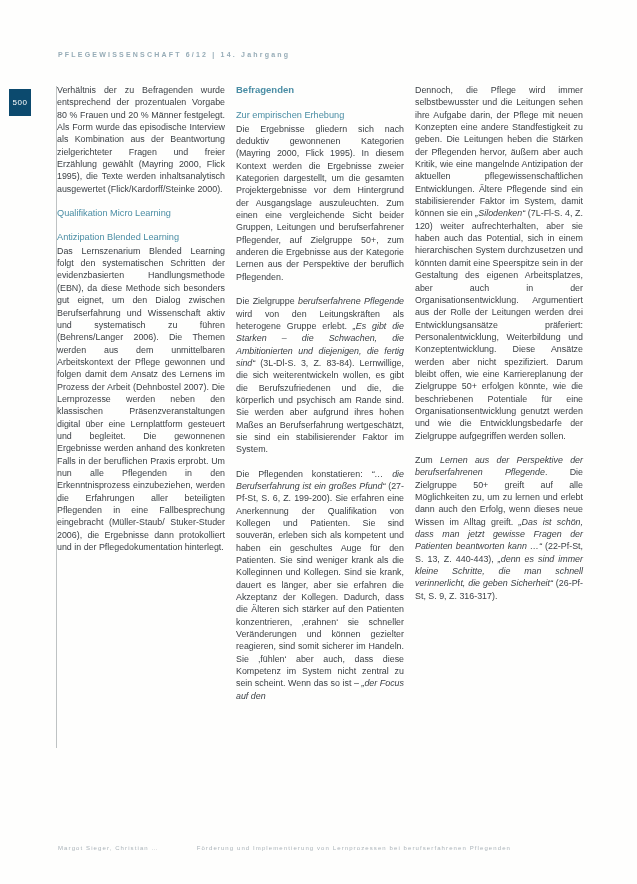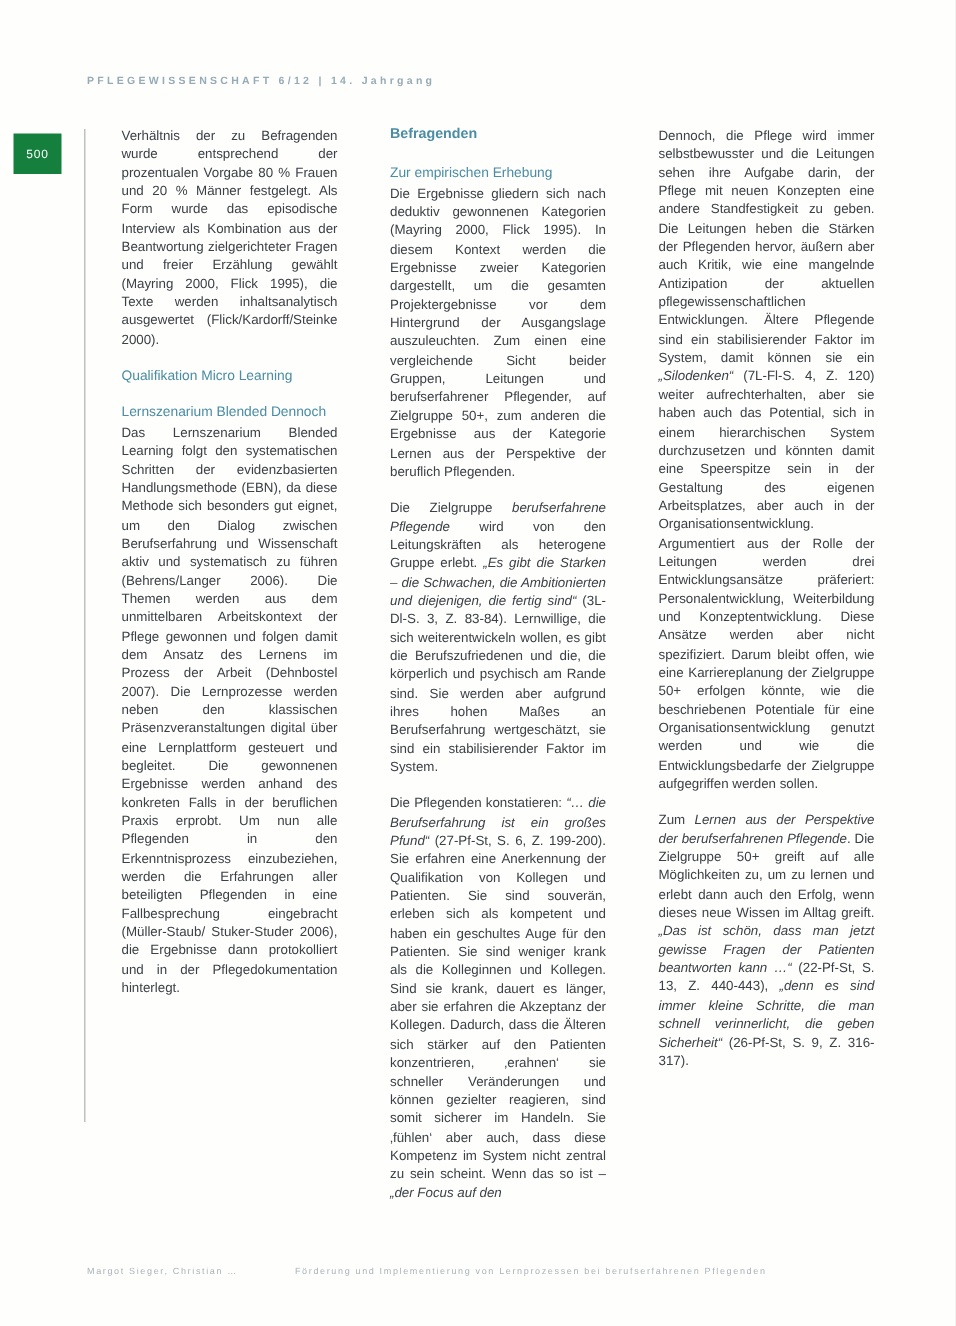--- a/index.html
+++ b/index.html
@@ -8,38 +8,37 @@
     background:#fefefd;
     font-family:"Liberation Sans", sans-serif;
     overflow:hidden;
   }
   .journal-header {
     position:absolute; left:58px; top:51px;
     font-size:7px; font-weight:bold; letter-spacing:2.2px;
     color:#95abb6;
   }
   .page-badge {
-    position:absolute; left:9px; top:89px; width:32px; height:27px;
-    background:#15803d; color:#ffffff;
+    position:absolute; left:9px; top:89px; width:22px; height:27px;
+    background:#0c4a6e; color:#ffffff;
     display:flex; align-items:center; justify-content:center;
     font-size:8px; letter-spacing:.5px;
   }
   .gutter-line {
     position:absolute; left:56px; top:86px; width:1px; height:662px;
     background:#7d858a; opacity:.5;
   }
   .columns {
     position:absolute; left:57px; top:84px; width:526px;
     display:flex; gap:11px;
   }
   .col {
     width:168px; color:#3c4146;
     font-size:8.9px; line-height:12.35px;
     text-align:justify;
-    margin-left:24px;
   }
   .col > :first-child { margin-top:0; }
   .col p { margin:0 0 12px 0; }
   .h-title {
     color:#4a8da4; font-weight:bold; font-size:9.5px;
     margin:12px 0 13px 0;
   }
   .h {
     color:#4a8da4; font-size:9.2px;
     margin:12px 0 1px 0;
@@ -61,21 +60,21 @@
   <div class="page-badge">
     <span>500</span>
   </div>
 
   <div class="gutter-line"></div>
 
   <div class="columns">
     <div class="col">
         <p><span>Verhältnis der zu Befragenden wurde entsprechend der prozentualen Vorgabe 80 % Frauen und 20 % Männer festgelegt. Als Form wurde das episodische Interview als Kombination aus der Beantwortung zielgerichteter Fragen und freier Erzählung gewählt (Mayring 2000, Flick 1995), die Texte werden inhaltsanalytisch ausgewertet (Flick/Kardorff/Steinke 2000).</span></p>
         <div class="h"><span>Qualifikation Micro Learning</span></div>
-        <div class="h"><span>Lernszenarium Blended Dennoch</span></div>
+        <div class="h"><span>Antizipation Blended Learning</span></div>
         <p><span>Das Lernszenarium Blended Learning folgt den systematischen Schritten der evidenzbasierten Handlungsmethode (EBN), da diese Methode sich besonders gut eignet, um den Dialog zwischen Berufserfahrung und Wissenschaft aktiv und systematisch zu führen (Behrens/Langer 2006). Die Themen werden aus dem unmittelbaren Arbeitskontext der Pflege gewonnen und folgen damit dem Ansatz des Lernens im Prozess der Arbeit (Dehnbostel 2007). Die Lernprozesse werden neben den klassischen Präsenzveranstaltungen digital über eine Lernplattform gesteuert und begleitet. Die gewonnenen Ergebnisse werden anhand des konkreten Falls in der beruflichen Praxis erprobt. Um nun alle Pflegenden in den Erkenntnisprozess einzubeziehen, werden die Erfahrungen aller beteiligten Pflegenden in eine Fallbesprechung eingebracht (Müller-Staub/ Stuker-Studer 2006), die Ergebnisse dann protokolliert und in der Pflegedokumentation hinterlegt.</span></p>
       </div>
     <div class="col">
         <div class="h-title"><span>Befragenden</span></div>
         <div class="h"><span>Zur empirischen Erhebung</span></div>
         <p><span>Die Ergebnisse gliedern sich nach deduktiv gewonnenen Kategorien (Mayring 2000, Flick 1995). In diesem Kontext werden die Ergebnisse zweier Kategorien dargestellt, um die gesamten Projektergebnisse vor dem Hintergrund der Ausgangslage auszuleuchten. Zum einen eine vergleichende Sicht beider Gruppen, Leitungen und berufserfahrener Pflegender, auf Zielgruppe 50+, zum anderen die Ergebnisse aus der Kategorie Lernen aus der Perspektive der beruflich Pflegenden.</span></p>
         <p><span>Die Zielgruppe </span><span class="it">berufserfahrene Pflegende</span><span> wird von den Leitungskräften als heterogene Gruppe erlebt. </span><span class="it">„Es gibt die Starken – die Schwachen, die Ambitionierten und diejenigen, die fertig sind“</span><span> (3L-Dl-S. 3, Z. 83-84). Lernwillige, die sich weiterentwickeln wollen, es gibt die Berufszufriedenen und die, die körperlich und psychisch am Rande sind. Sie werden aber aufgrund ihres hohen Maßes an Berufserfahrung wertgeschätzt, sie sind ein stabilisierender Faktor im System.</span></p>
         <p><span>Die Pflegenden konstatieren: </span><span class="it">“… die Berufserfahrung ist ein großes Pfund“</span><span> (27-Pf-St, S. 6, Z. 199-200). Sie erfahren eine Anerkennung der Qualifikation von Kollegen und Patienten. Sie sind souverän, erleben sich als kompetent und haben ein geschultes Auge für den Patienten. Sie sind weniger krank als die Kolleginnen und Kollegen. Sind sie krank, dauert es länger, aber sie erfahren die Akzeptanz der Kollegen. Dadurch, dass die Älteren sich stärker auf den Patienten konzentrieren, ‚erahnen‘ sie schneller Veränderungen und können gezielter reagieren, sind somit sicherer im Handeln. Sie ‚fühlen‘ aber auch, dass diese Kompetenz im System nicht zentral zu sein scheint. Wenn das so ist – </span><span class="it">„der Focus auf den</span></p>
       </div>
     <div class="col">

